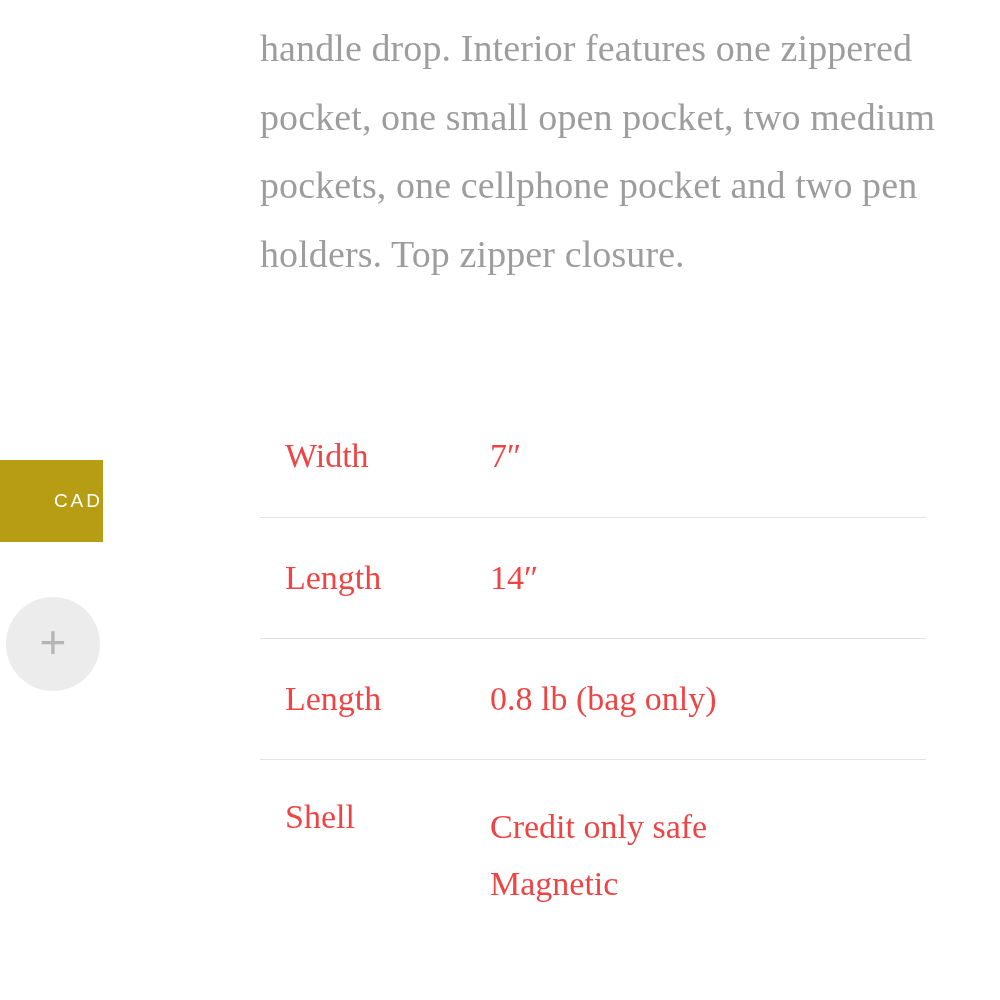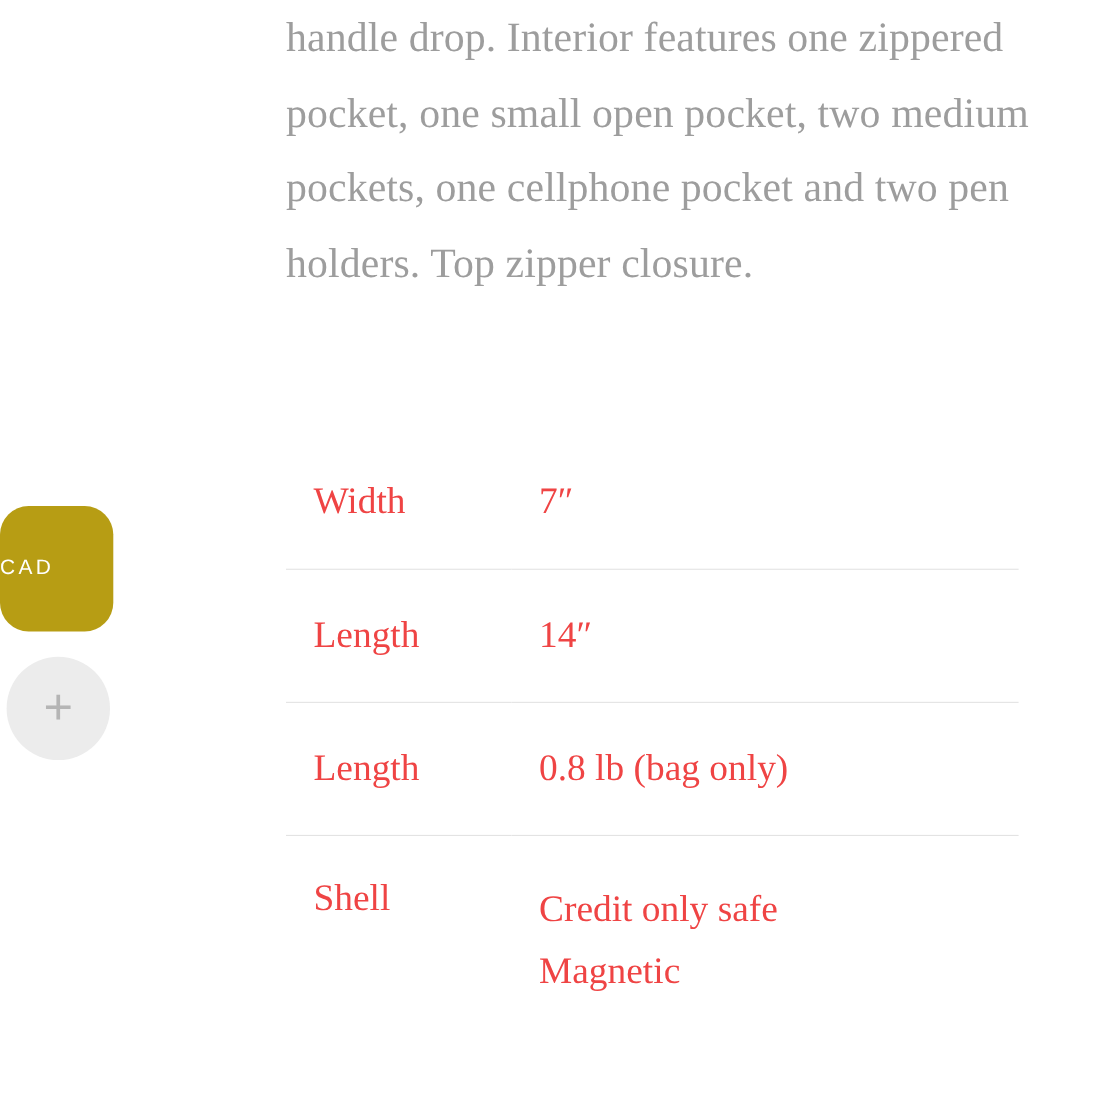--- a/index.html
+++ b/index.html
@@ -20,26 +20,25 @@
     height: 1000px;
     background: #fff;
   }
 
   
   .currency-badge {
     position: absolute;
     left: 0;
     top: 460px;
     width: 103px;
-    height: 114px;
+    height: 82px;
     background: #b79d14;
     display: flex;
     align-items: center;
-    justify-content: flex-start;
-    border-radius: 26px;
+    justify-content: flex-end;
   }
   .currency-badge .label {
     font-family: "Liberation Sans", sans-serif;
     font-size: 19px;
     letter-spacing: 3px;
     color: #ffffff;
   }
   .plus-button {
     position: absolute;
     left: 6px;
@@ -67,21 +66,21 @@
     left: 260px;
     top: 0;
     width: 680px;
   }
   .description {
     font-family: "Liberation Serif", serif;
     font-size: 38px;
     line-height: 68.5px;
     color: #9d9d9d;
     margin: 0;
-    padding-top: 0;
+    padding-top: 14px;
     letter-spacing: 0.1px;
   }
 
   
   .spec-table {
     position: absolute;
     left: 260px;
     top: 396px;
     width: 666px;
     border-collapse: collapse;

